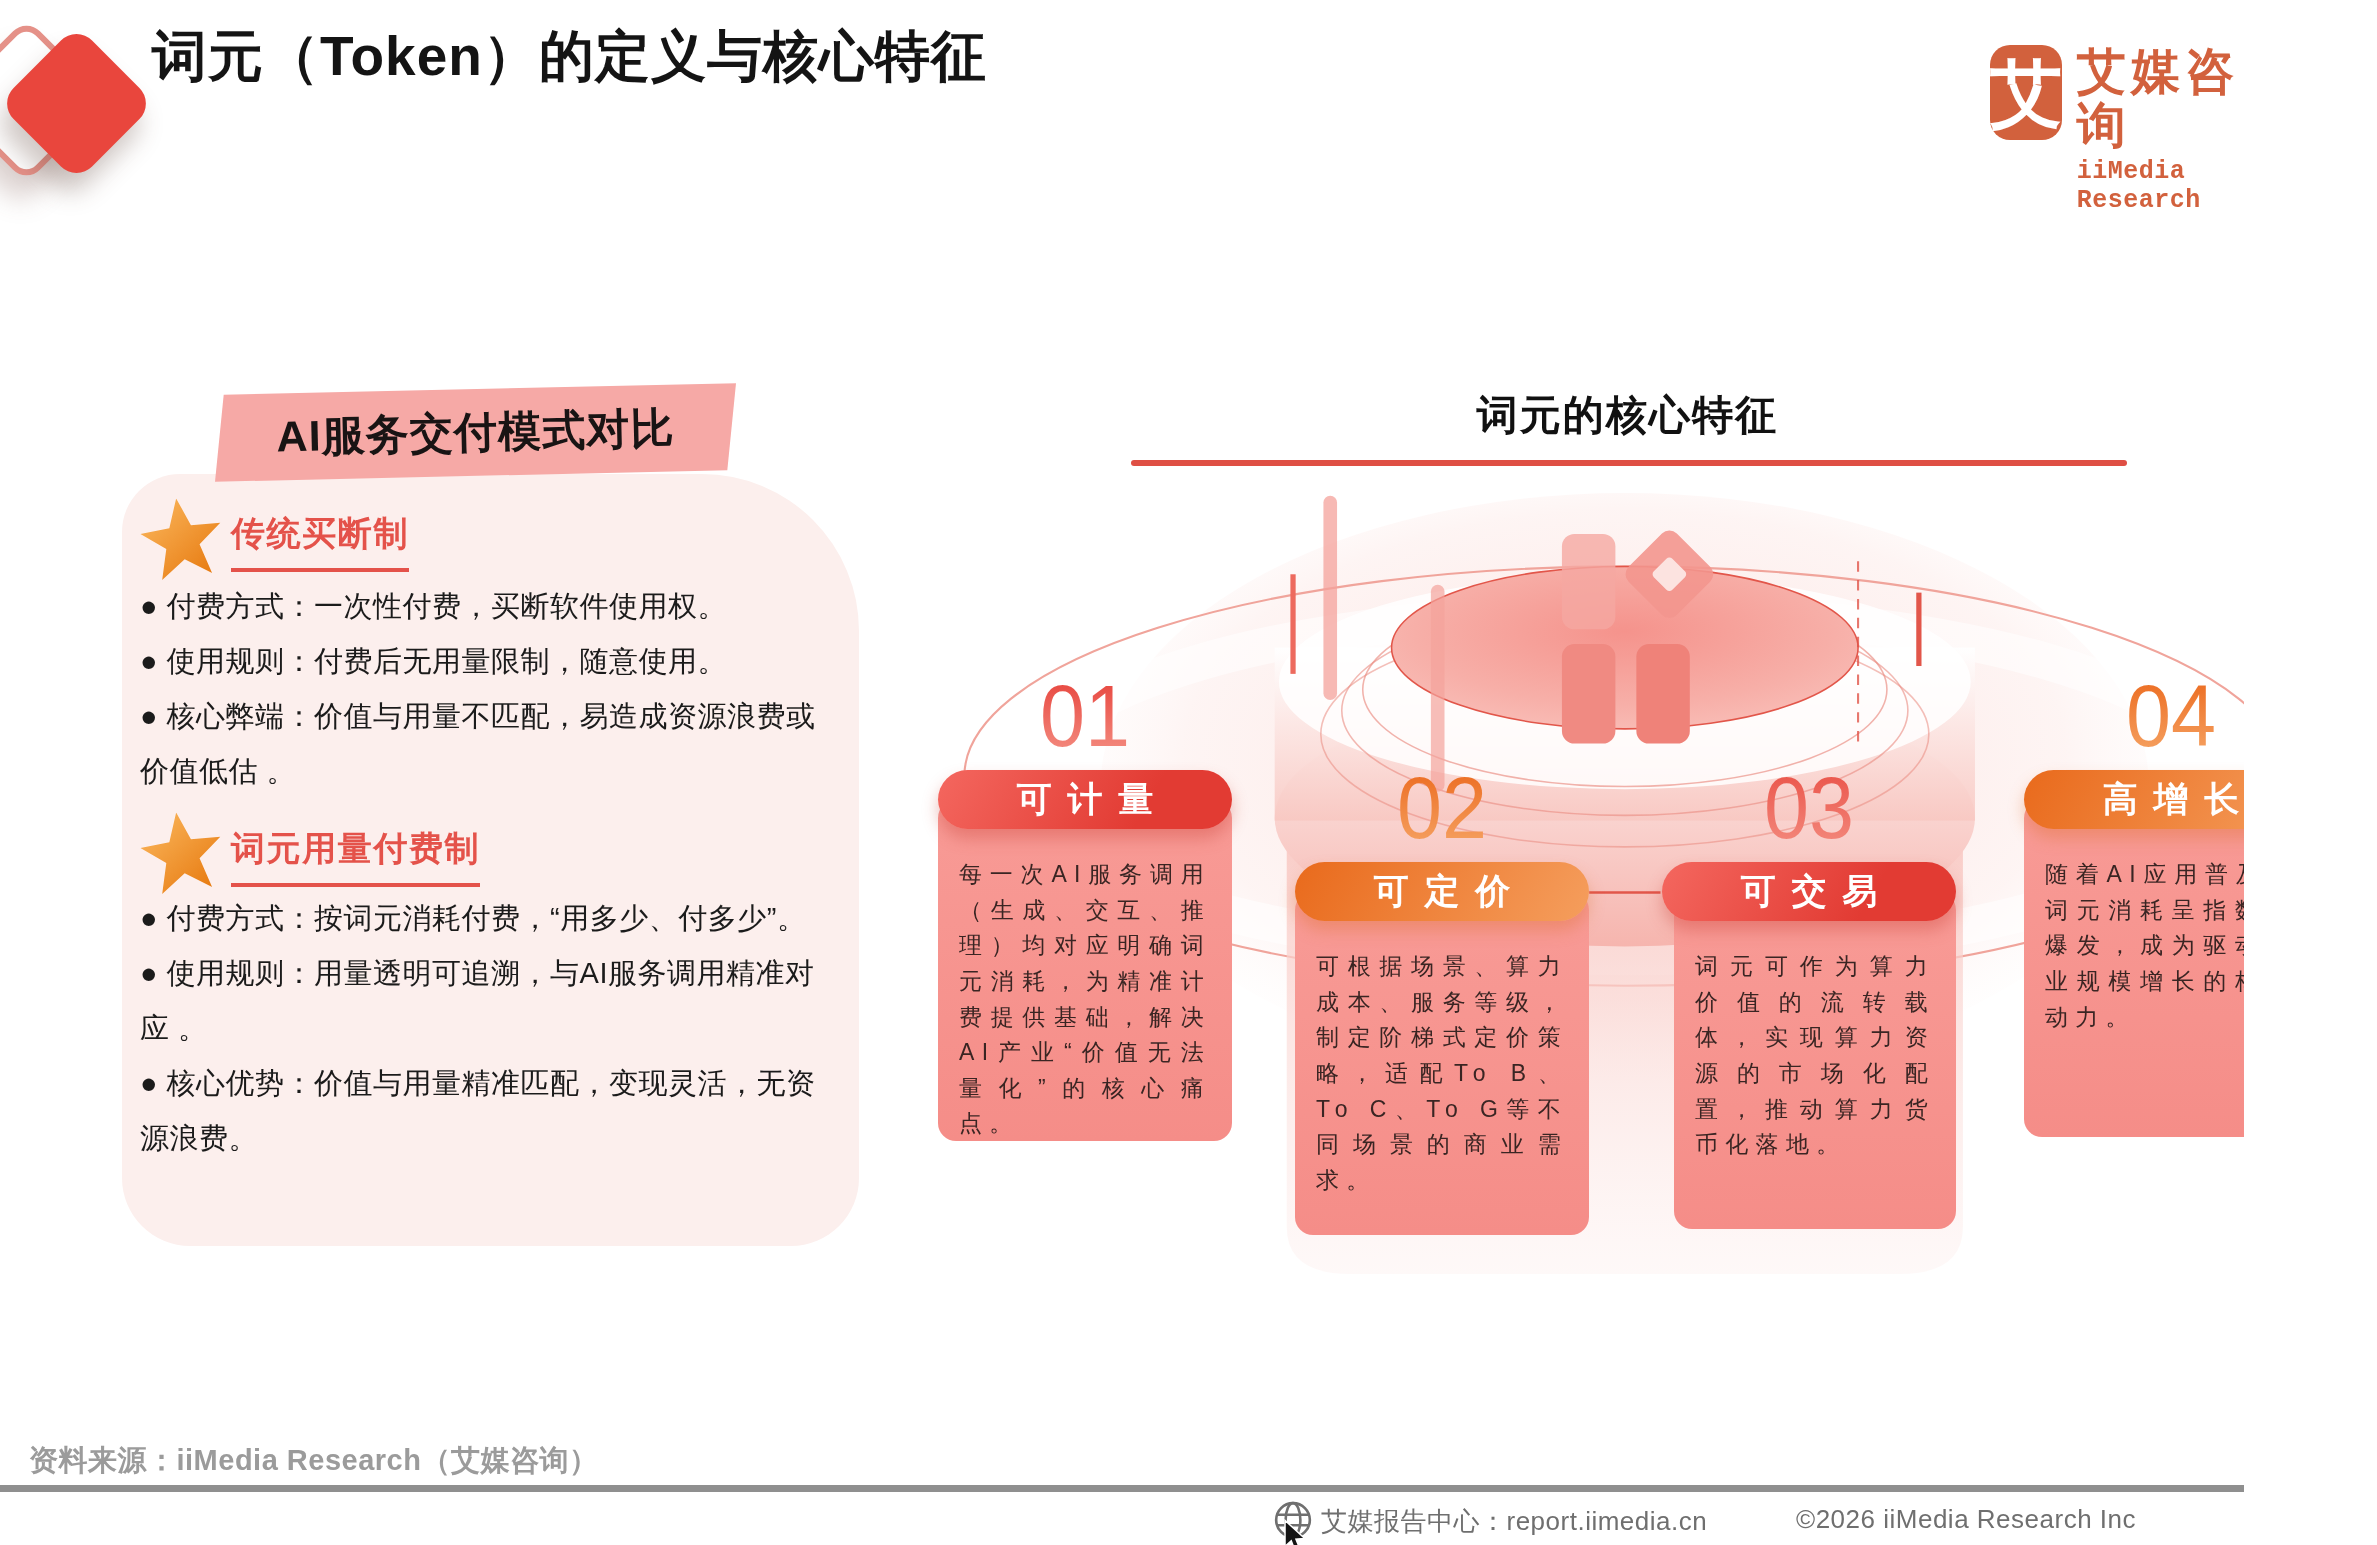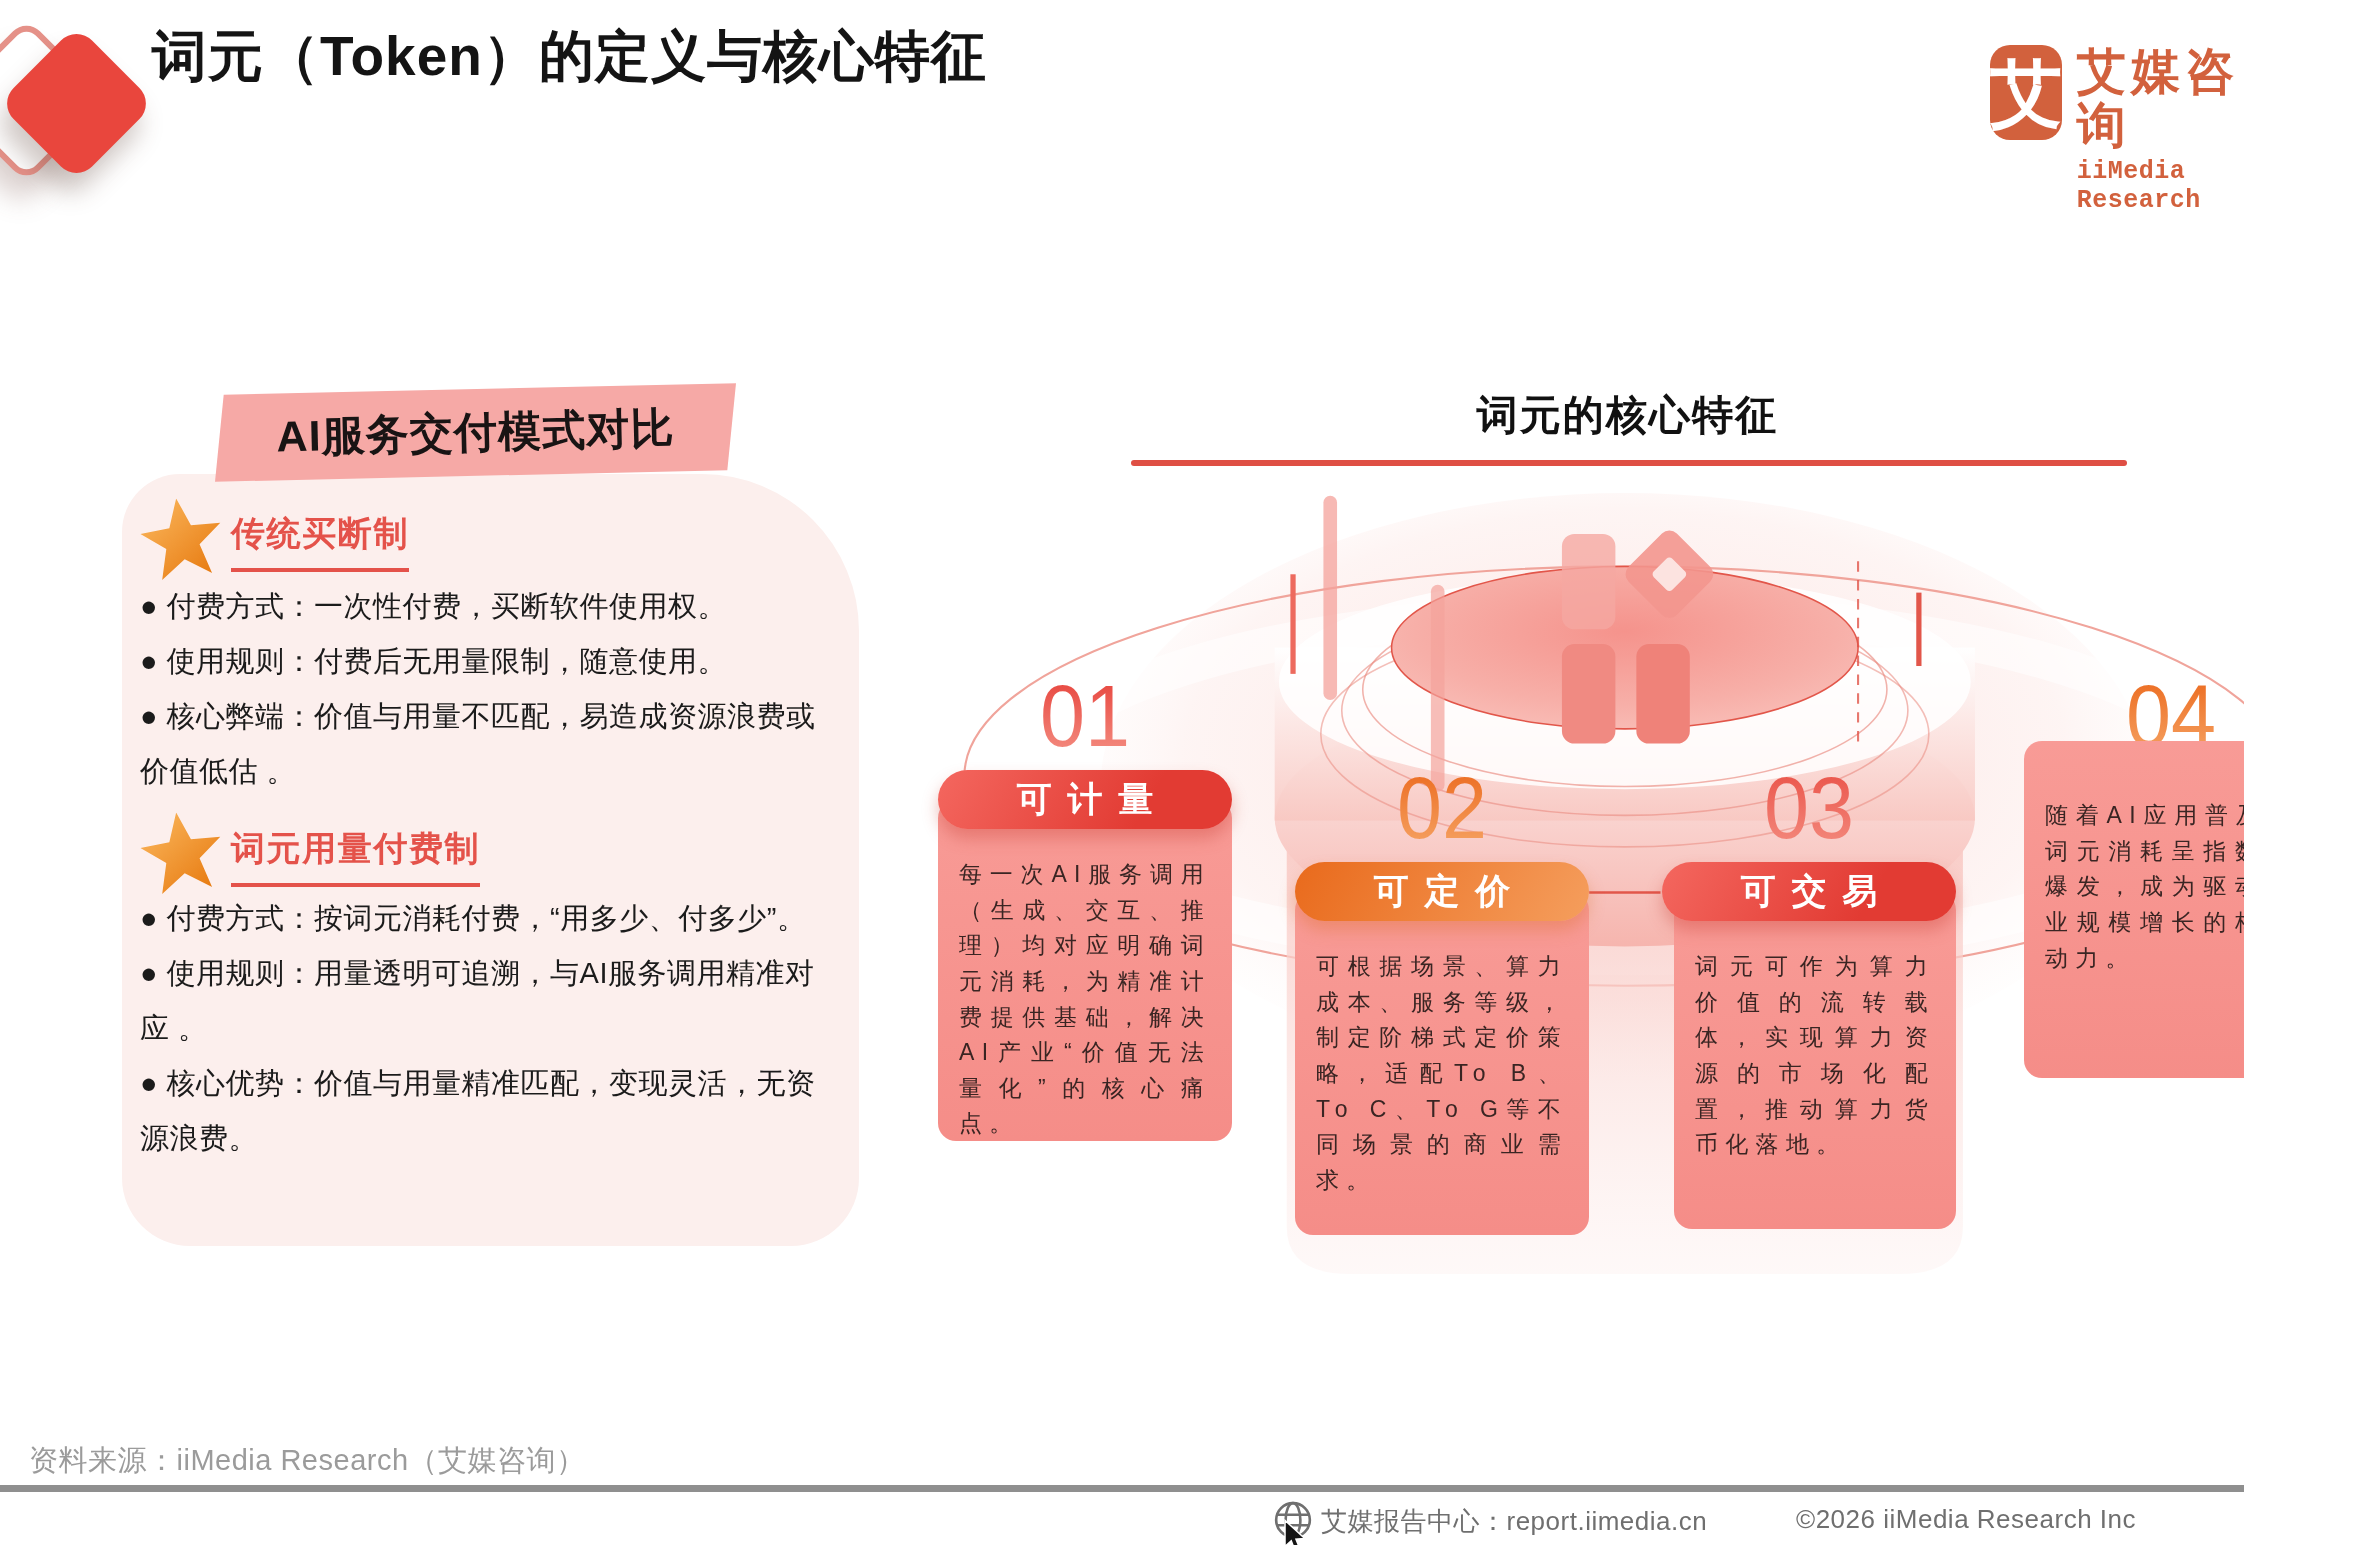--- a/index.html
+++ b/index.html
@@ -36,21 +36,21 @@
   .card .num{height:100px;font-size:88px;font-weight:400;line-height:92px;text-align:center;transform:scaleX(.92);-webkit-background-clip:text;background-clip:text;color:transparent;}
   .num-red{background-image:linear-gradient(180deg,#E63F38,#F69A8D);}
   .num-orange{background-image:linear-gradient(180deg,#EB671B,#F7AC6E);}
   .num-coral{background-image:linear-gradient(180deg,#E94F45,#F59386);}
   .pill{position:relative;z-index:2;height:59px;border-radius:30px;display:flex;align-items:center;justify-content:center;color:#ffffff;font-size:35px;font-weight:700;letter-spacing:15.7px;text-indent:15.7px;}
   .pill-red{background:linear-gradient(120deg,#F4675F 0%,#E23B33 70%);box-shadow:0 9.4px 15.7px rgba(200,60,50,.35);}
   .pill-orange{background:linear-gradient(120deg,#E96A1C 0%,#F59E5D 100%);box-shadow:0 9.4px 15.7px rgba(220,110,40,.35);}
   .card .body{position:relative;z-index:1;margin-top:-29px;box-sizing:border-box;padding:57px 21px 21px 21px;background:linear-gradient(180deg,#F89B96,#F58D88);border-radius:18px;font-size:23px;line-height:1.55;letter-spacing:7.3px;color:#3a2523;text-align:justify;overflow:hidden;}
 
   
-  .source{position:absolute;left:29px;top:1441px;font-size:29px;color:#9B9B9B;letter-spacing:0.5px;}
+  .source{position:absolute;left:29px;top:1441px;font-size:29px;color:#9B9B9B;letter-spacing:0.5px;font-weight:bold;}
   .divider{position:absolute;left:0;top:1485px;width:2377px;height:6.8px;background:#8F8F8F;}
   .footer-item{position:absolute;top:1504px;font-size:26px;color:#6F6F6F;letter-spacing:0.5px;}
 </style>
 </head>
 <body>
 
 <div id="page">
 
   <div class="diamond-back"></div>
   <div class="diamond-front"></div>
@@ -160,20 +160,21 @@
   </div>
 
   <div class="card" style="left:1662px;top:762px;">
     <div class="num num-coral">03</div>
     <div class="pill pill-red">可交易</div>
     <div class="body" style="height:337px;margin-left:12px;">词元可作为算力价值的流转载体，实现算力资源的市场化配置，推动算力货币化落地。</div>
   </div>
 
   <div class="card" style="left:2024px;top:670px;">
     <div class="num num-orange">04</div>
+    <div class="pill pill-orange">高增长</div>
     <div class="body" style="height:337px;">随着AI应用普及，词元消耗呈指数级爆发，成为驱动行业规模增长的核心动力。</div>
   </div>
 
   <div class="source">资料来源：iiMedia Research（艾媒咨询）</div>
   <div class="divider"></div>
 
   <svg style="position:absolute;left:1273px;top:1500px;" width="40" height="40" viewBox="0 0 76 76">
     <circle cx="38" cy="38" r="32" fill="none" stroke="#6F6F6F" stroke-width="5"></circle>
     <ellipse cx="38" cy="38" rx="14" ry="32" fill="none" stroke="#6F6F6F" stroke-width="5"></ellipse>
     <line x1="7" y1="28" x2="69" y2="28" stroke="#6F6F6F" stroke-width="5"></line>

